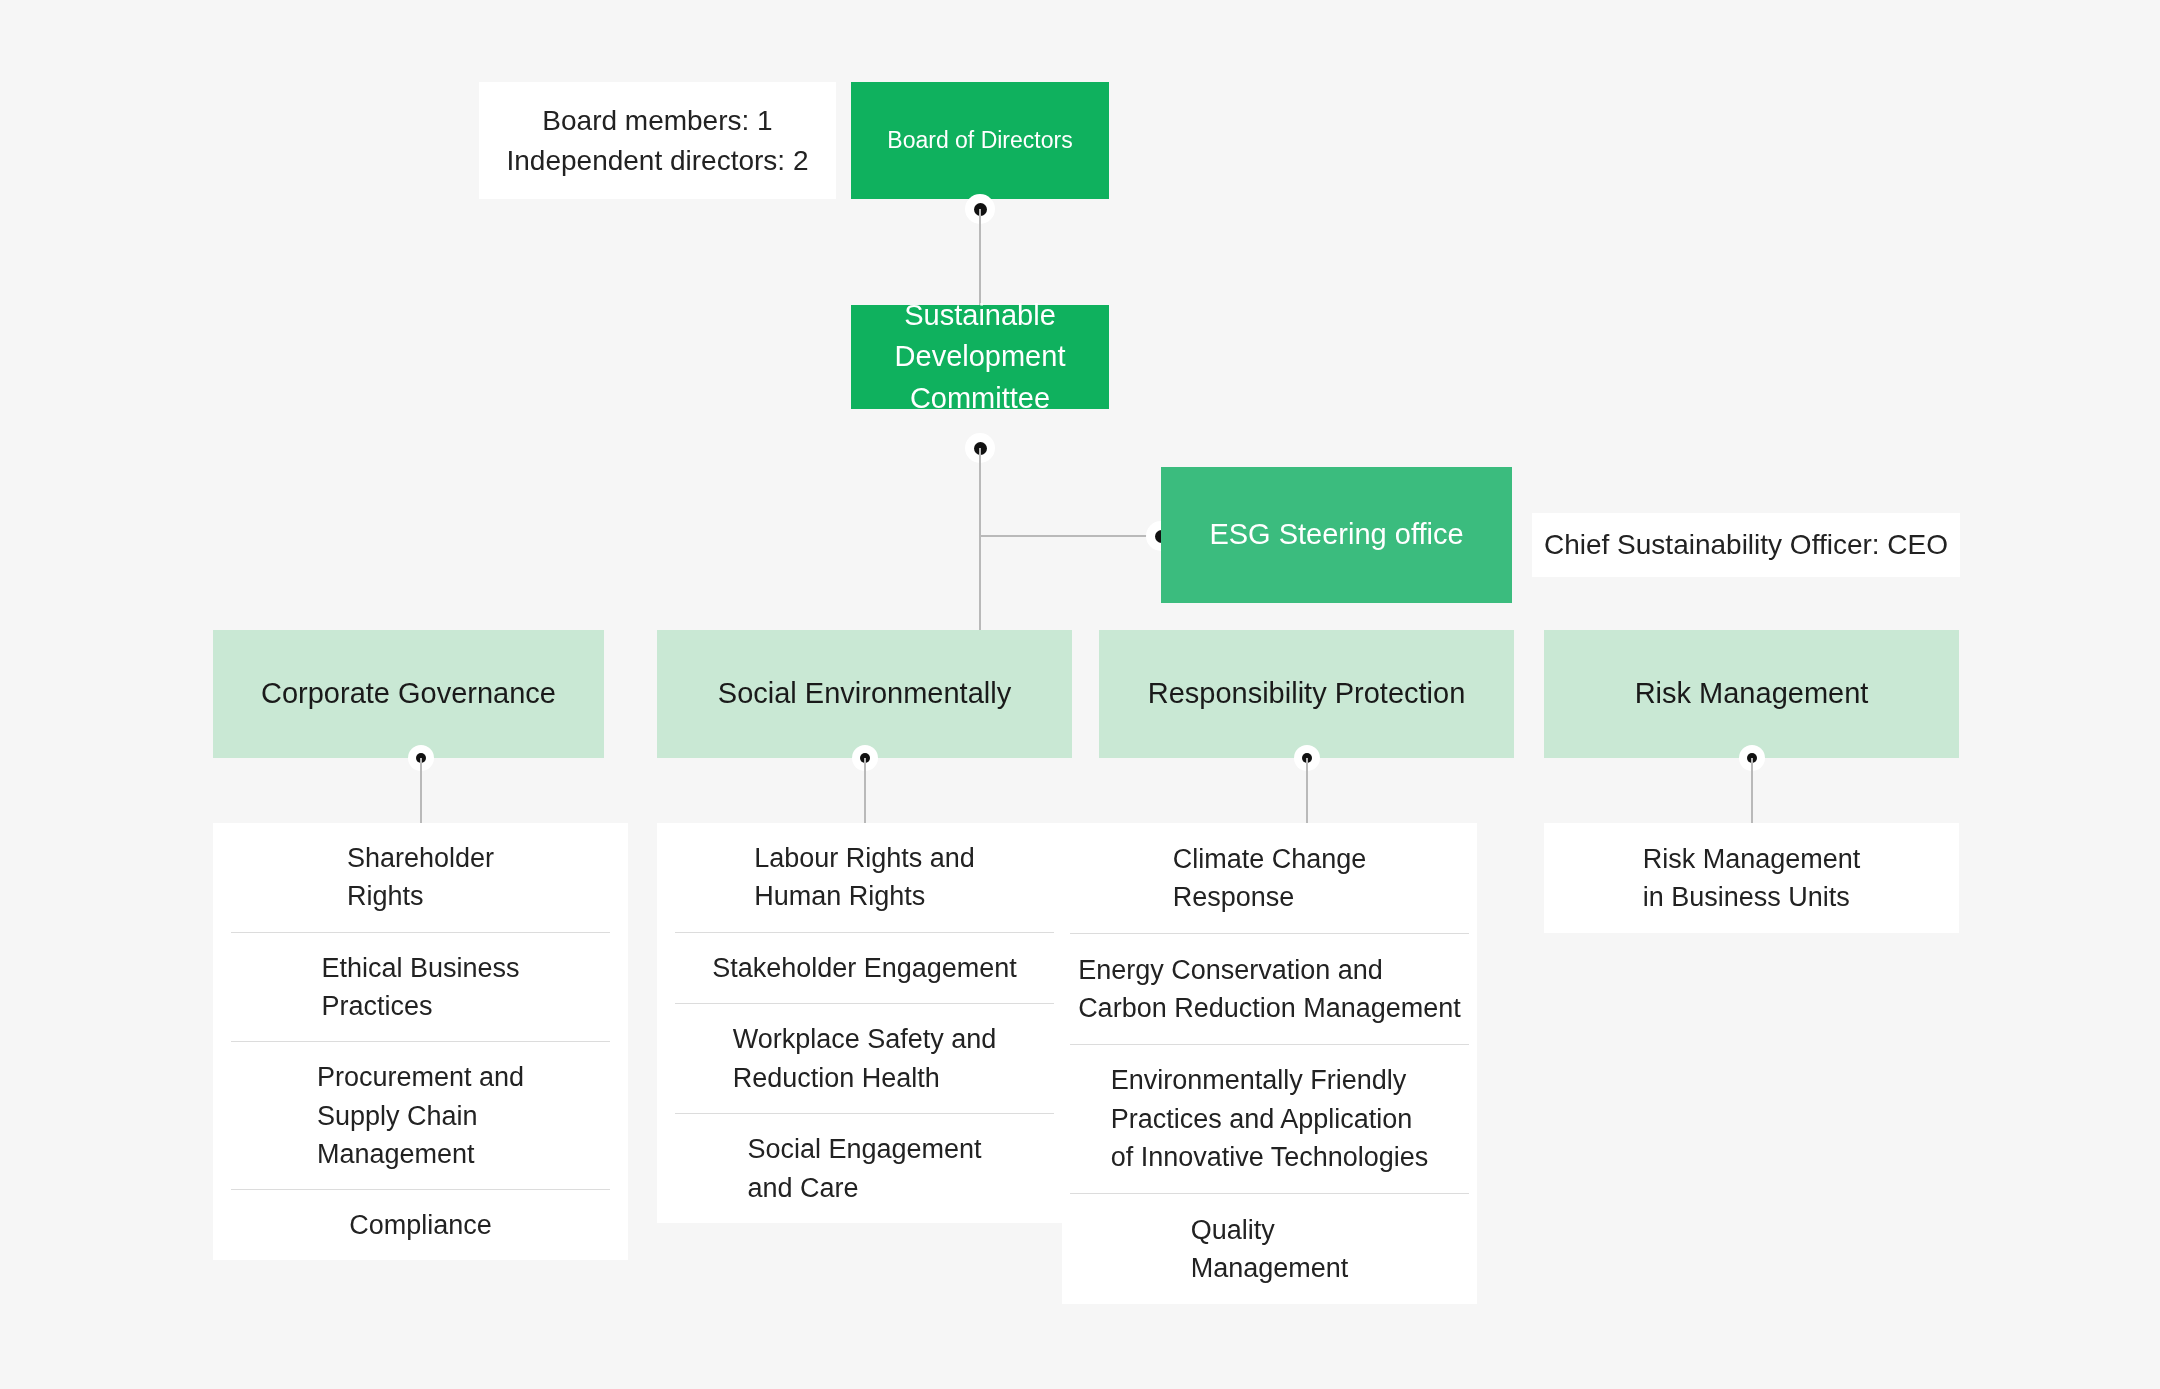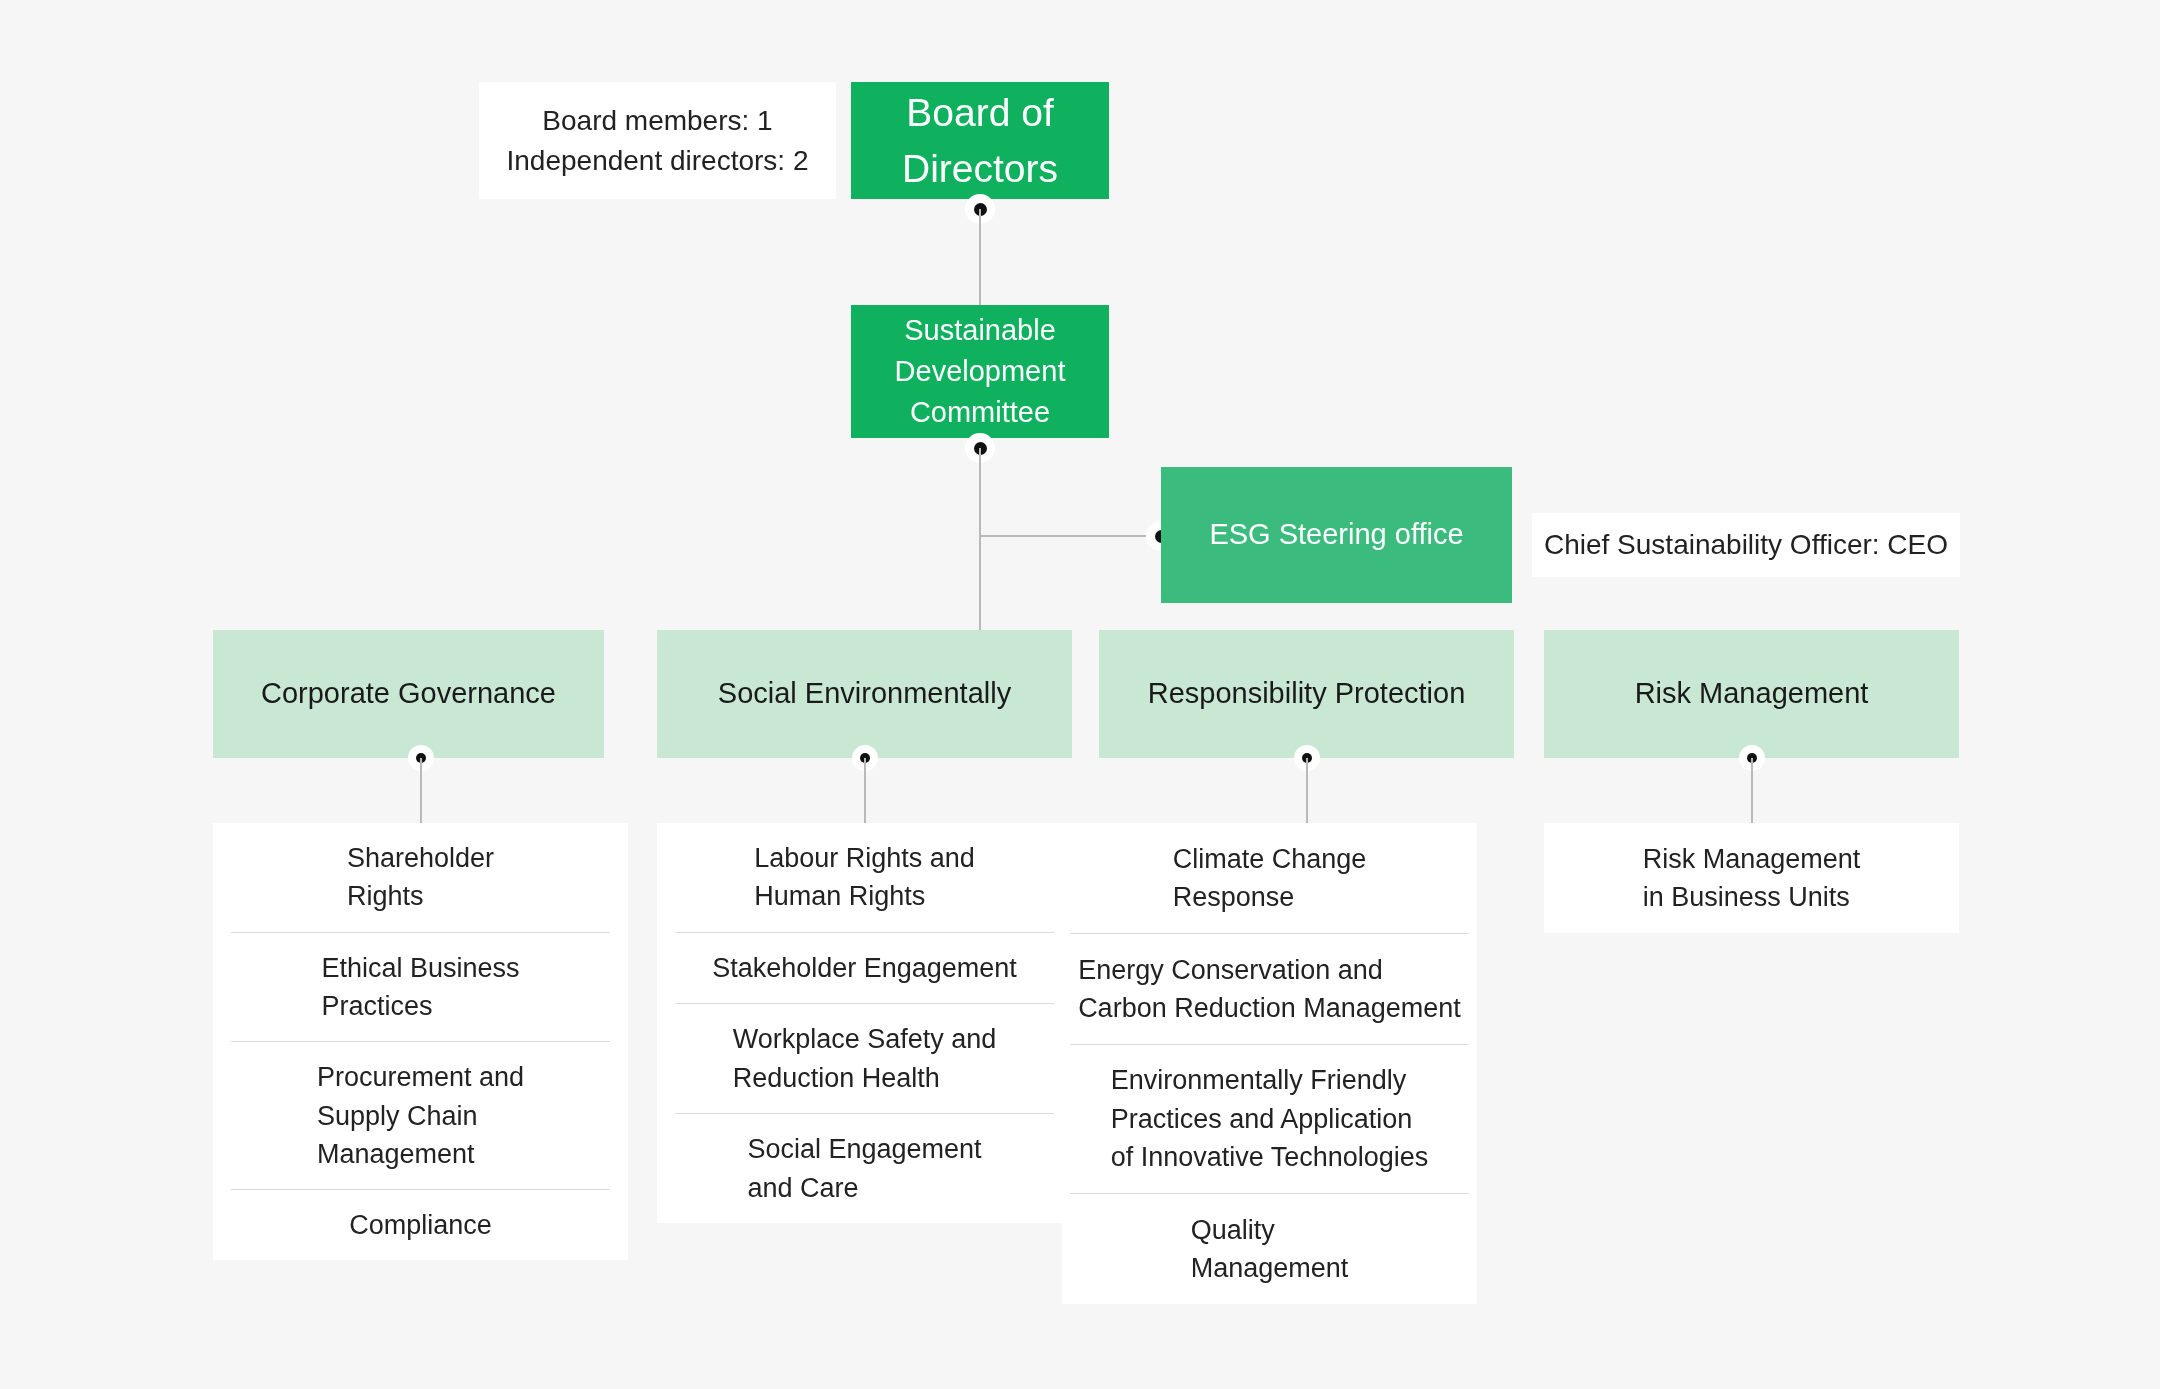--- a/index.html
+++ b/index.html
@@ -118,29 +118,29 @@
 </head>
 <body>
 
 <div id="canvas">
 
   <div class="box box-white" style="left:479px; top:82px; width:357px; height:117px; font-size:28px;">
     <span class="lbl">Board members: 1
 Independent directors: 2</span>
   </div>
 
-  <div class="box box-green-dark" style="left:851px; top:82px; width:258px; height:117px; font-size:39px;">
+  <div class="box box-green-dark" style="left:851px; top:82px; width:258px; height:117px; font-size:23px;">
     <span class="lbl">Board of Directors</span>
   </div>
 
   <div class="node-dot" style="left:965px; top:194px;"></div>
 
   <div class="conn-v" style="left:979px; top:209px; height:96px;"></div>
 
-  <div class="box box-green-dark" style="left:851px; top:305px; width:258px; height:133px; font-size:29px;">
+  <div class="box box-green-dark" style="left:851px; top:305px; width:258px; height:104px; font-size:29px;">
     <span class="lbl">Sustainable
 Development
 Committee</span>
   </div>
 
   <div class="node-dot" style="left:965px; top:433px;"></div>
 
   <div class="conn-v" style="left:979px; top:448px; height:182px;"></div>
 
   <div class="conn-h" style="left:979px; top:535px; width:187px;"></div>

